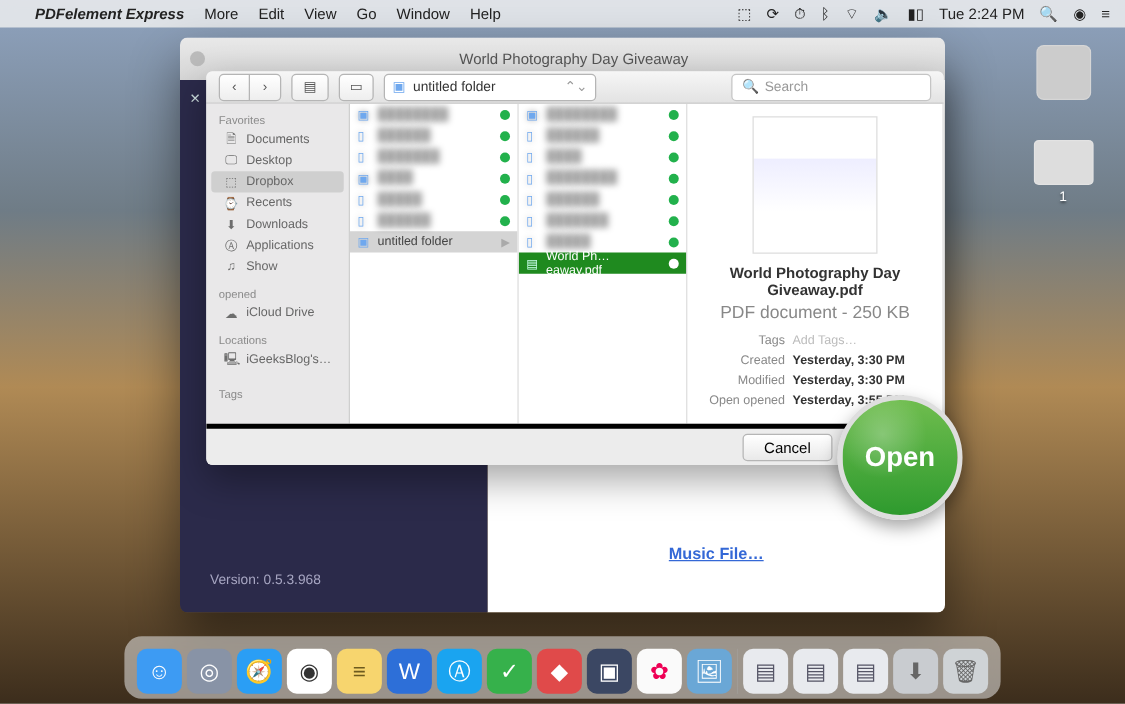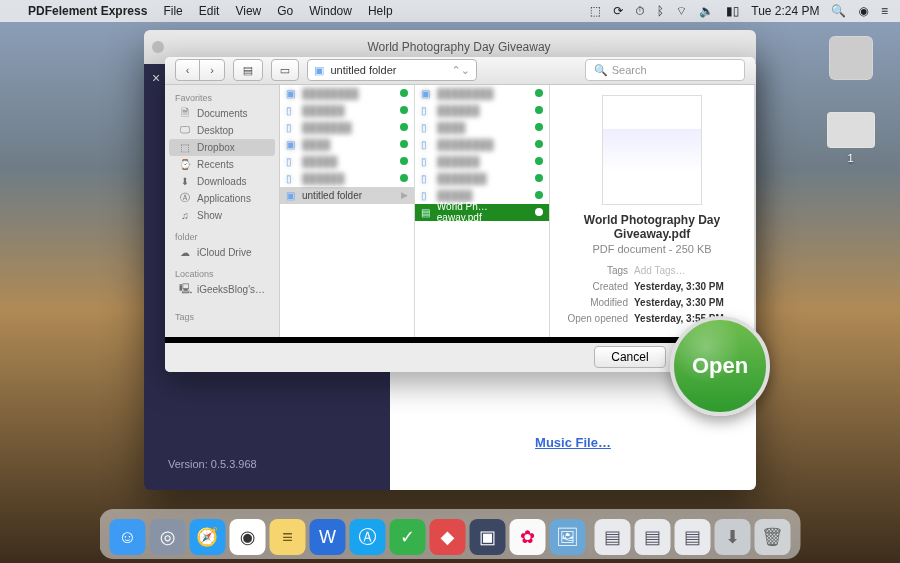--- a/index.html
+++ b/index.html
@@ -10,21 +10,21 @@
 }
 
 
 .menubar {
   position: absolute; top:0; left:0; right:0; height:22px;
   background: rgba(240,240,240,0.82); backdrop-filter: blur(6px);
   display:flex; align-items:center; gap:16px; padding:0 12px;
   font-size:12px; color:#222;
 }
 .menubar .apple { font-size:14px; }
-.menubar .appname { font-weight:600; }
+.menubar .appname { font-weight:600;font-style:italic; }
 .menubar-right { margin-left:auto; display:flex; align-items:center; gap:12px; }
 .menubar-right .icon { font-size:12px; }
 
 
 .desktop-icon { position:absolute; width:55px; text-align:center; font-size:11px; color:#fff; text-shadow:0 1px 2px #0008; }
 .desktop-icon .thumb { width:48px; height:36px; background:#ddd; border-radius:4px; margin:0 auto 4px; border:1px solid #fff3; }
 .desktop-icon.disk .thumb { width:44px; height:44px; border-radius:6px; background:#ccc; }
 
 
 .appwin {
@@ -80,29 +80,29 @@
 .frow .fic{width:12px;color:#6fa8ee;}
 .frow.sel{background:#d4d4d4;}
 .frow.selhl{background:#1f8a1f;color:#fff;}
 .frow.selhl .fic{color:#cfe;}
 .frow .dot{width:8px;height:8px;border-radius:50%;background:#22b14c;margin-left:auto;}
 .frow .chev{margin-left:auto;color:#aaa;font-size:9px;}
 .frow.blurred { color: transparent; text-shadow: 0 0 5px rgba(0,0,0,0.35); }
 
 .preview .pvimg{width:100px;height:110px;border:1px solid #ddd;margin:0 auto 8px;background:linear-gradient(#fff 30%,#eef 31%,#fff 70%);}
 .preview h4{font-size:12px;font-weight:600;text-align:center;color:#333;}
-.preview .sub{font-size:11px;color:#888;text-align:center;margin:2px 0 8px;}
+.preview .sub{font-size:14px;color:#888;text-align:center;margin:2px 0 8px;}
 .meta{font-size:10px;line-height:16px;}
 .meta .r{display:flex;gap:6px;}
 .meta .k{width:64px;text-align:right;color:#888;}
 .meta .v{color:#333;font-weight:600;}
 .meta .addtags{color:#bbb;font-weight:400;}
 .meta .link{color:#2a6fd6;font-weight:500;}
 
-.sheet-footer{height:44px;border-top:6px solid #000000;background:#ececec;display:flex;align-items:center;justify-content:flex-end;gap:10px;padding:0 16px;}
+.sheet-footer{height:44px;border-top:4px solid #000000;background:#ececec;display:flex;align-items:center;justify-content:flex-end;gap:10px;padding:0 16px;}
 .btn{height:22px;padding:0 16px;border:1px solid #b5b5b5;border-radius:4px;background:linear-gradient(#fff,#e9e9e9);font-size:12px;}
 
 
 .magnify{position:absolute;left:670px;top:316px;width:100px;height:100px;border-radius:50%;
   background:radial-gradient(circle at 35% 30%, #fff4, #0000 40%), linear-gradient(#6fbd4e,#2e9a2e);
   border:4px solid #dedede;display:flex;align-items:center;justify-content:center;
   color:#fff;font-weight:700;font-size:22px;box-shadow:0 6px 14px rgba(0,0,0,.35);}
 
 
 .dock{position:absolute;left:50%;bottom:4px;transform:translateX(-50%);
@@ -112,21 +112,21 @@
 .dock .di{width:36px;height:36px;border-radius:8px;background:#5d8ed8;display:flex;align-items:center;justify-content:center;color:#fff;font-size:18px;}
 .dock .sep{width:1px;height:36px;background:#aaa6;}
 .dock .di.trash{background:#cfd3d6;color:#666;}
 </style>
 </head>
 <body>
 
 <div class="menubar">
   <span class="apple"></span>
   <span class="appname">PDFelement Express</span>
-  <span>File</span>
+  <span>More</span>
   <span>Edit</span>
   <span>View</span>
   <span>Go</span>
   <span>Window</span>
   <span>Help</span>
   <div class="menubar-right">
     <span class="icon">⬚</span>
     <span class="icon">⟳</span>
     <span class="icon">⏱</span>
     <span class="icon">ᛒ</span>
@@ -209,21 +209,21 @@
           <span>Downloads</span>
         </div>
       <div class="row">
           <span class="ic">Ⓐ</span>
           <span>Applications</span>
         </div>
       <div class="row">
           <span class="ic">♫</span>
           <span>Show</span>
         </div>
-      <div class="hdr">folder</div>
+      <div class="hdr">opened</div>
       <div class="row">
           <span class="ic">☁</span>
           <span>iCloud Drive</span>
         </div>
       <div class="hdr">Locations</div>
       <div class="row">
           <span class="ic">🖳</span>
           <span>iGeeksBlog's…</span>
         </div>
       <div class="hdr" style="margin-top:6px">Tags</div>

